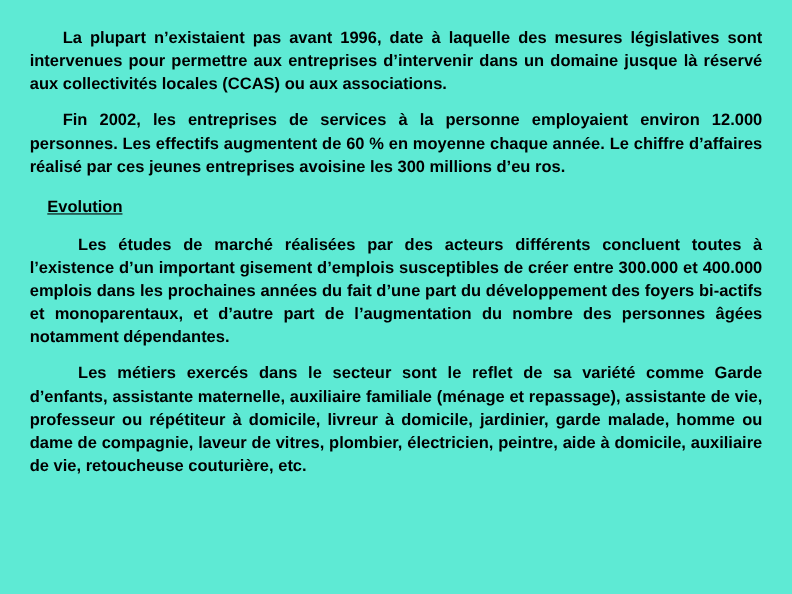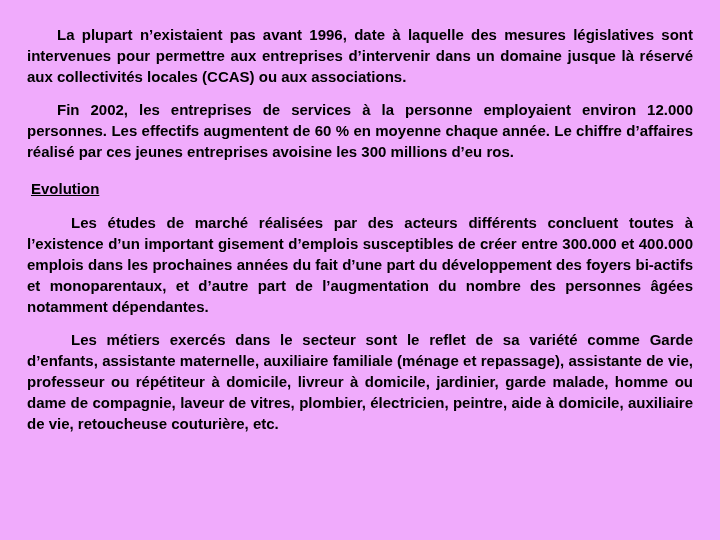--- a/index.html
+++ b/index.html
@@ -5,40 +5,40 @@
   html, body {
     margin: 0;
     padding: 0;
     background: #ffffff;
   }
   .slide {
     position: relative;
     width: 720px;
     height: 540px;
     box-sizing: border-box;
-    background: #f0abfc;
+    background: #5eead4;
     color: #000000;
     font-family: "Liberation Sans", sans-serif;
     font-weight: bold;
     font-size: 15px;
     line-height: 21px;
     padding: 24px 27px 0 27px;
     overflow: hidden;
   }
   .para {
     margin: 0 0 12px 0;
     text-align: justify;
     text-indent: 30px;
     text-justify: inter-word;
   }
   .para.no-bottom {
     margin-bottom: 2px;
   }
   .heading {
-    margin: 16px 0 13px 4px;
+    margin: 16px 0 13px 16px;
     text-align: left;
     text-decoration: underline;
   }
   .heading.second {
     margin-top: 10px;
   }
   .para.big-indent {
     text-indent: 44px;
   }
 </style>

